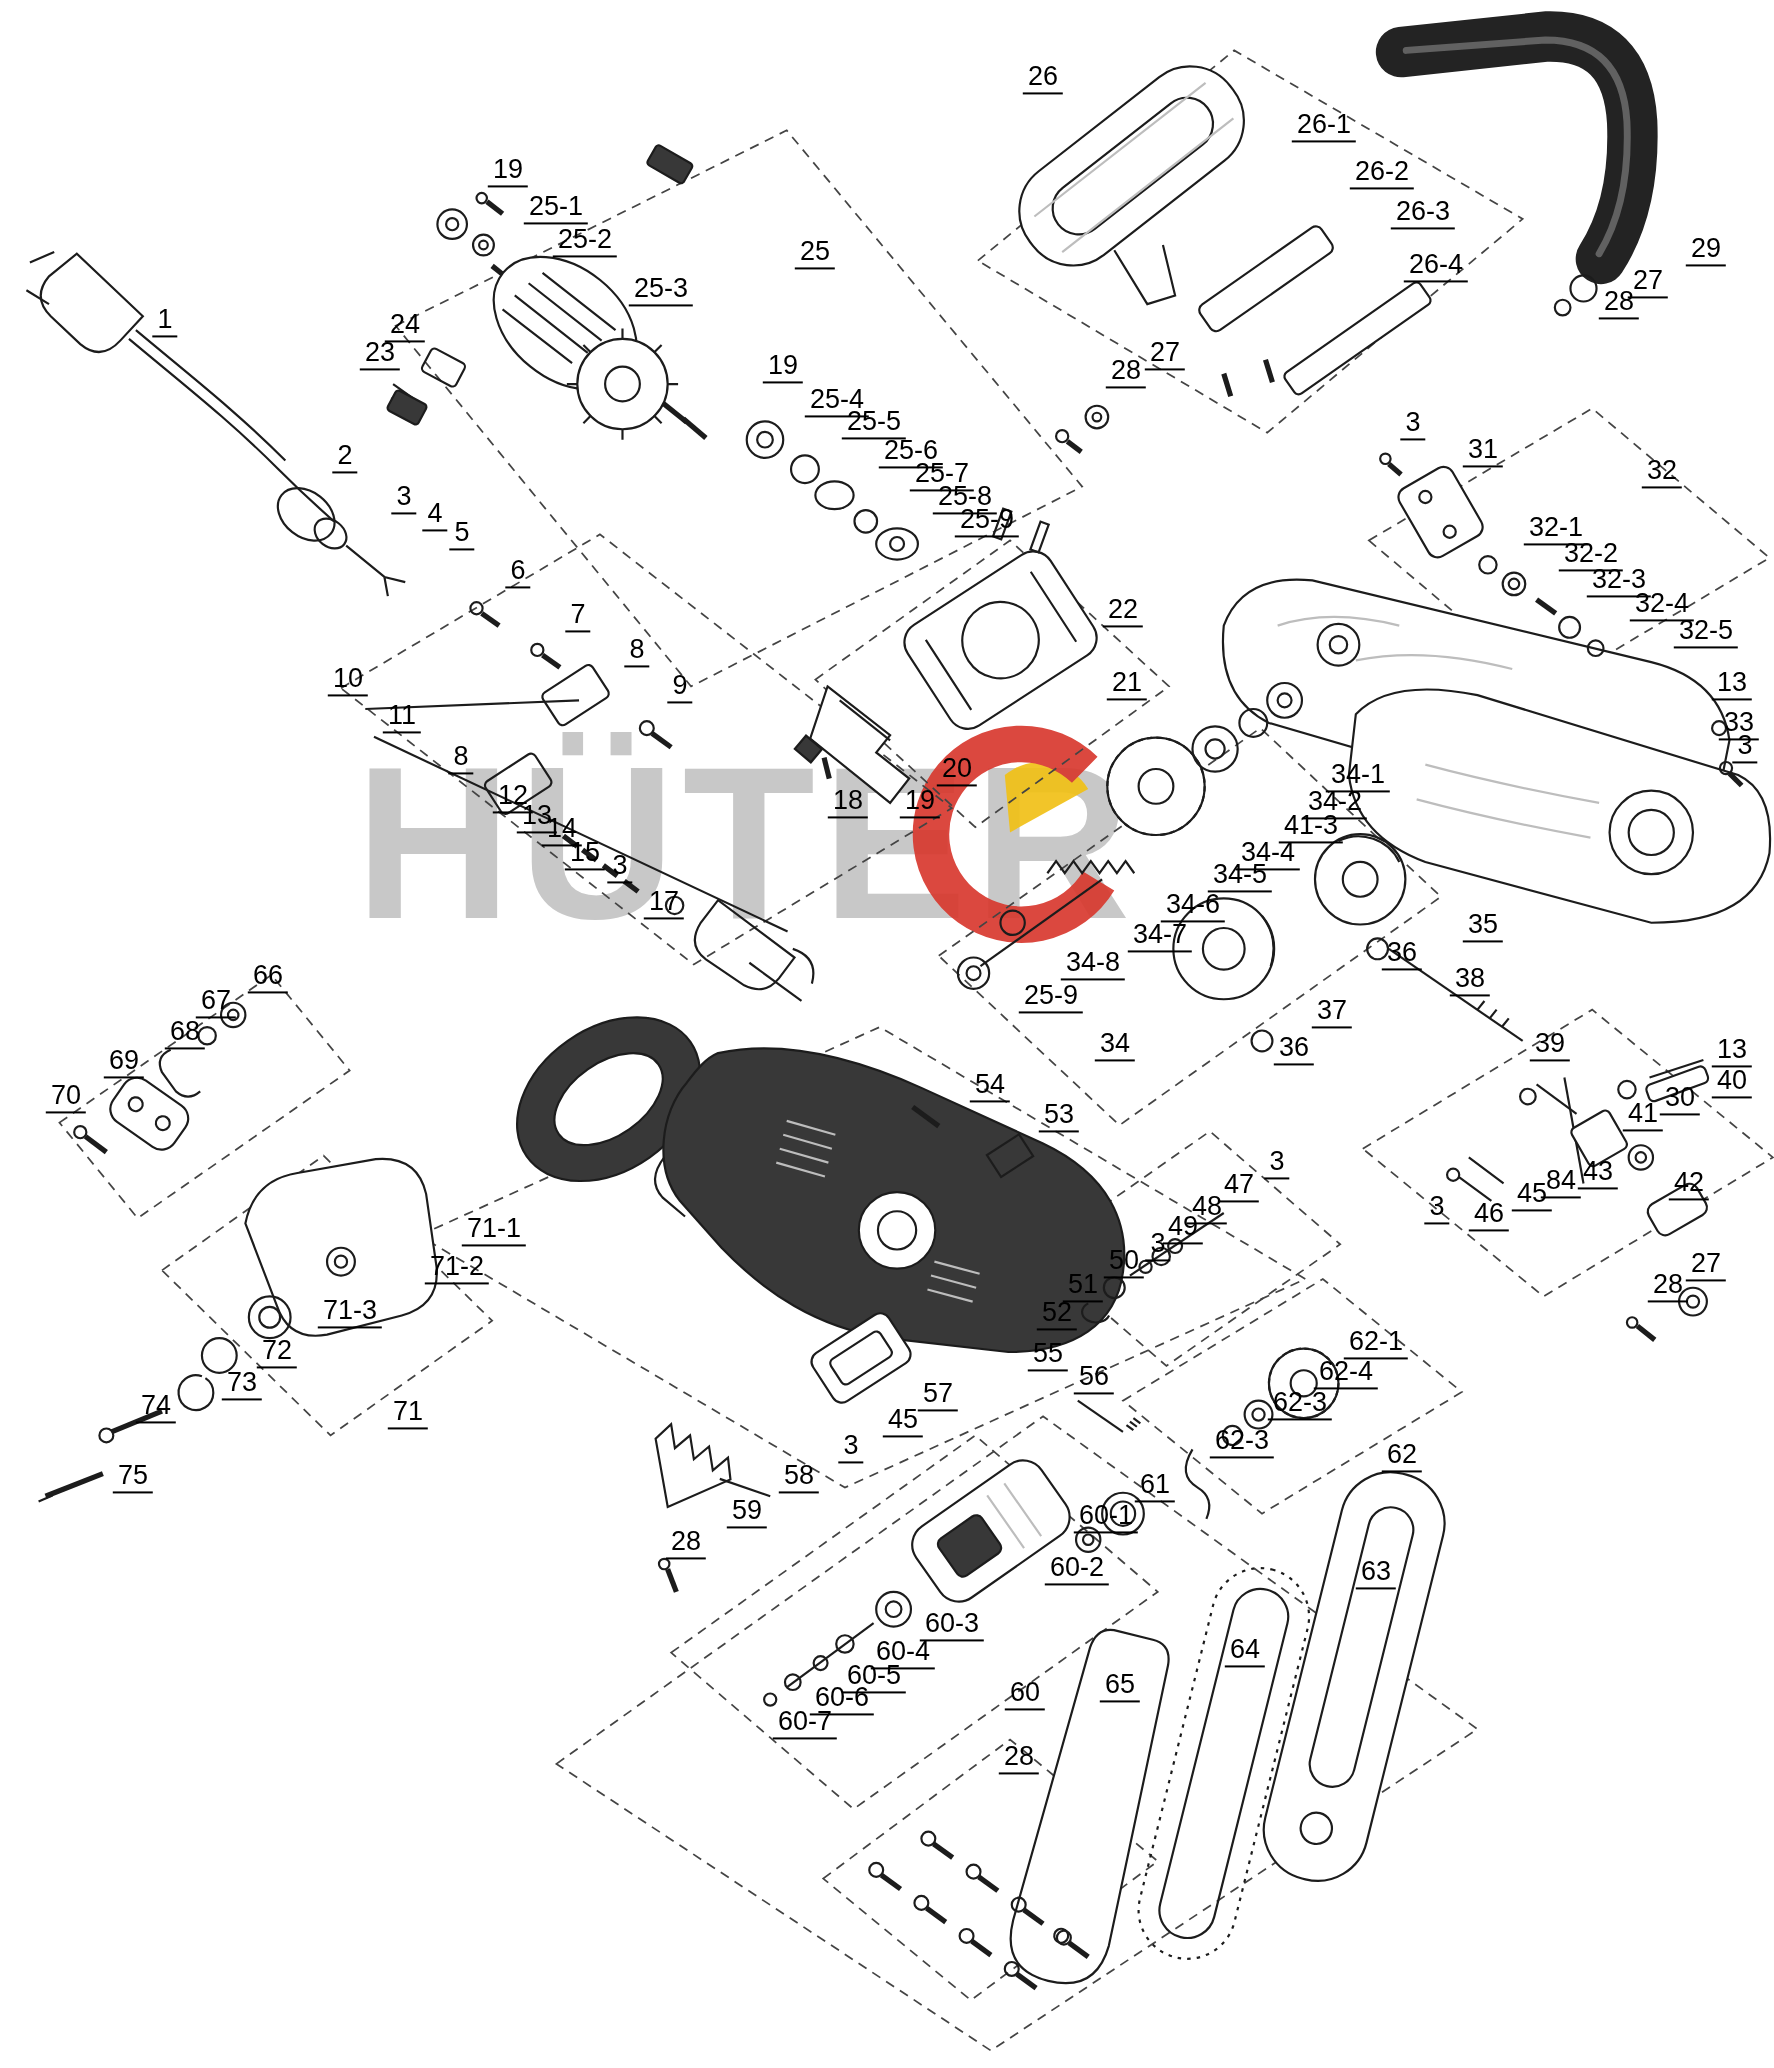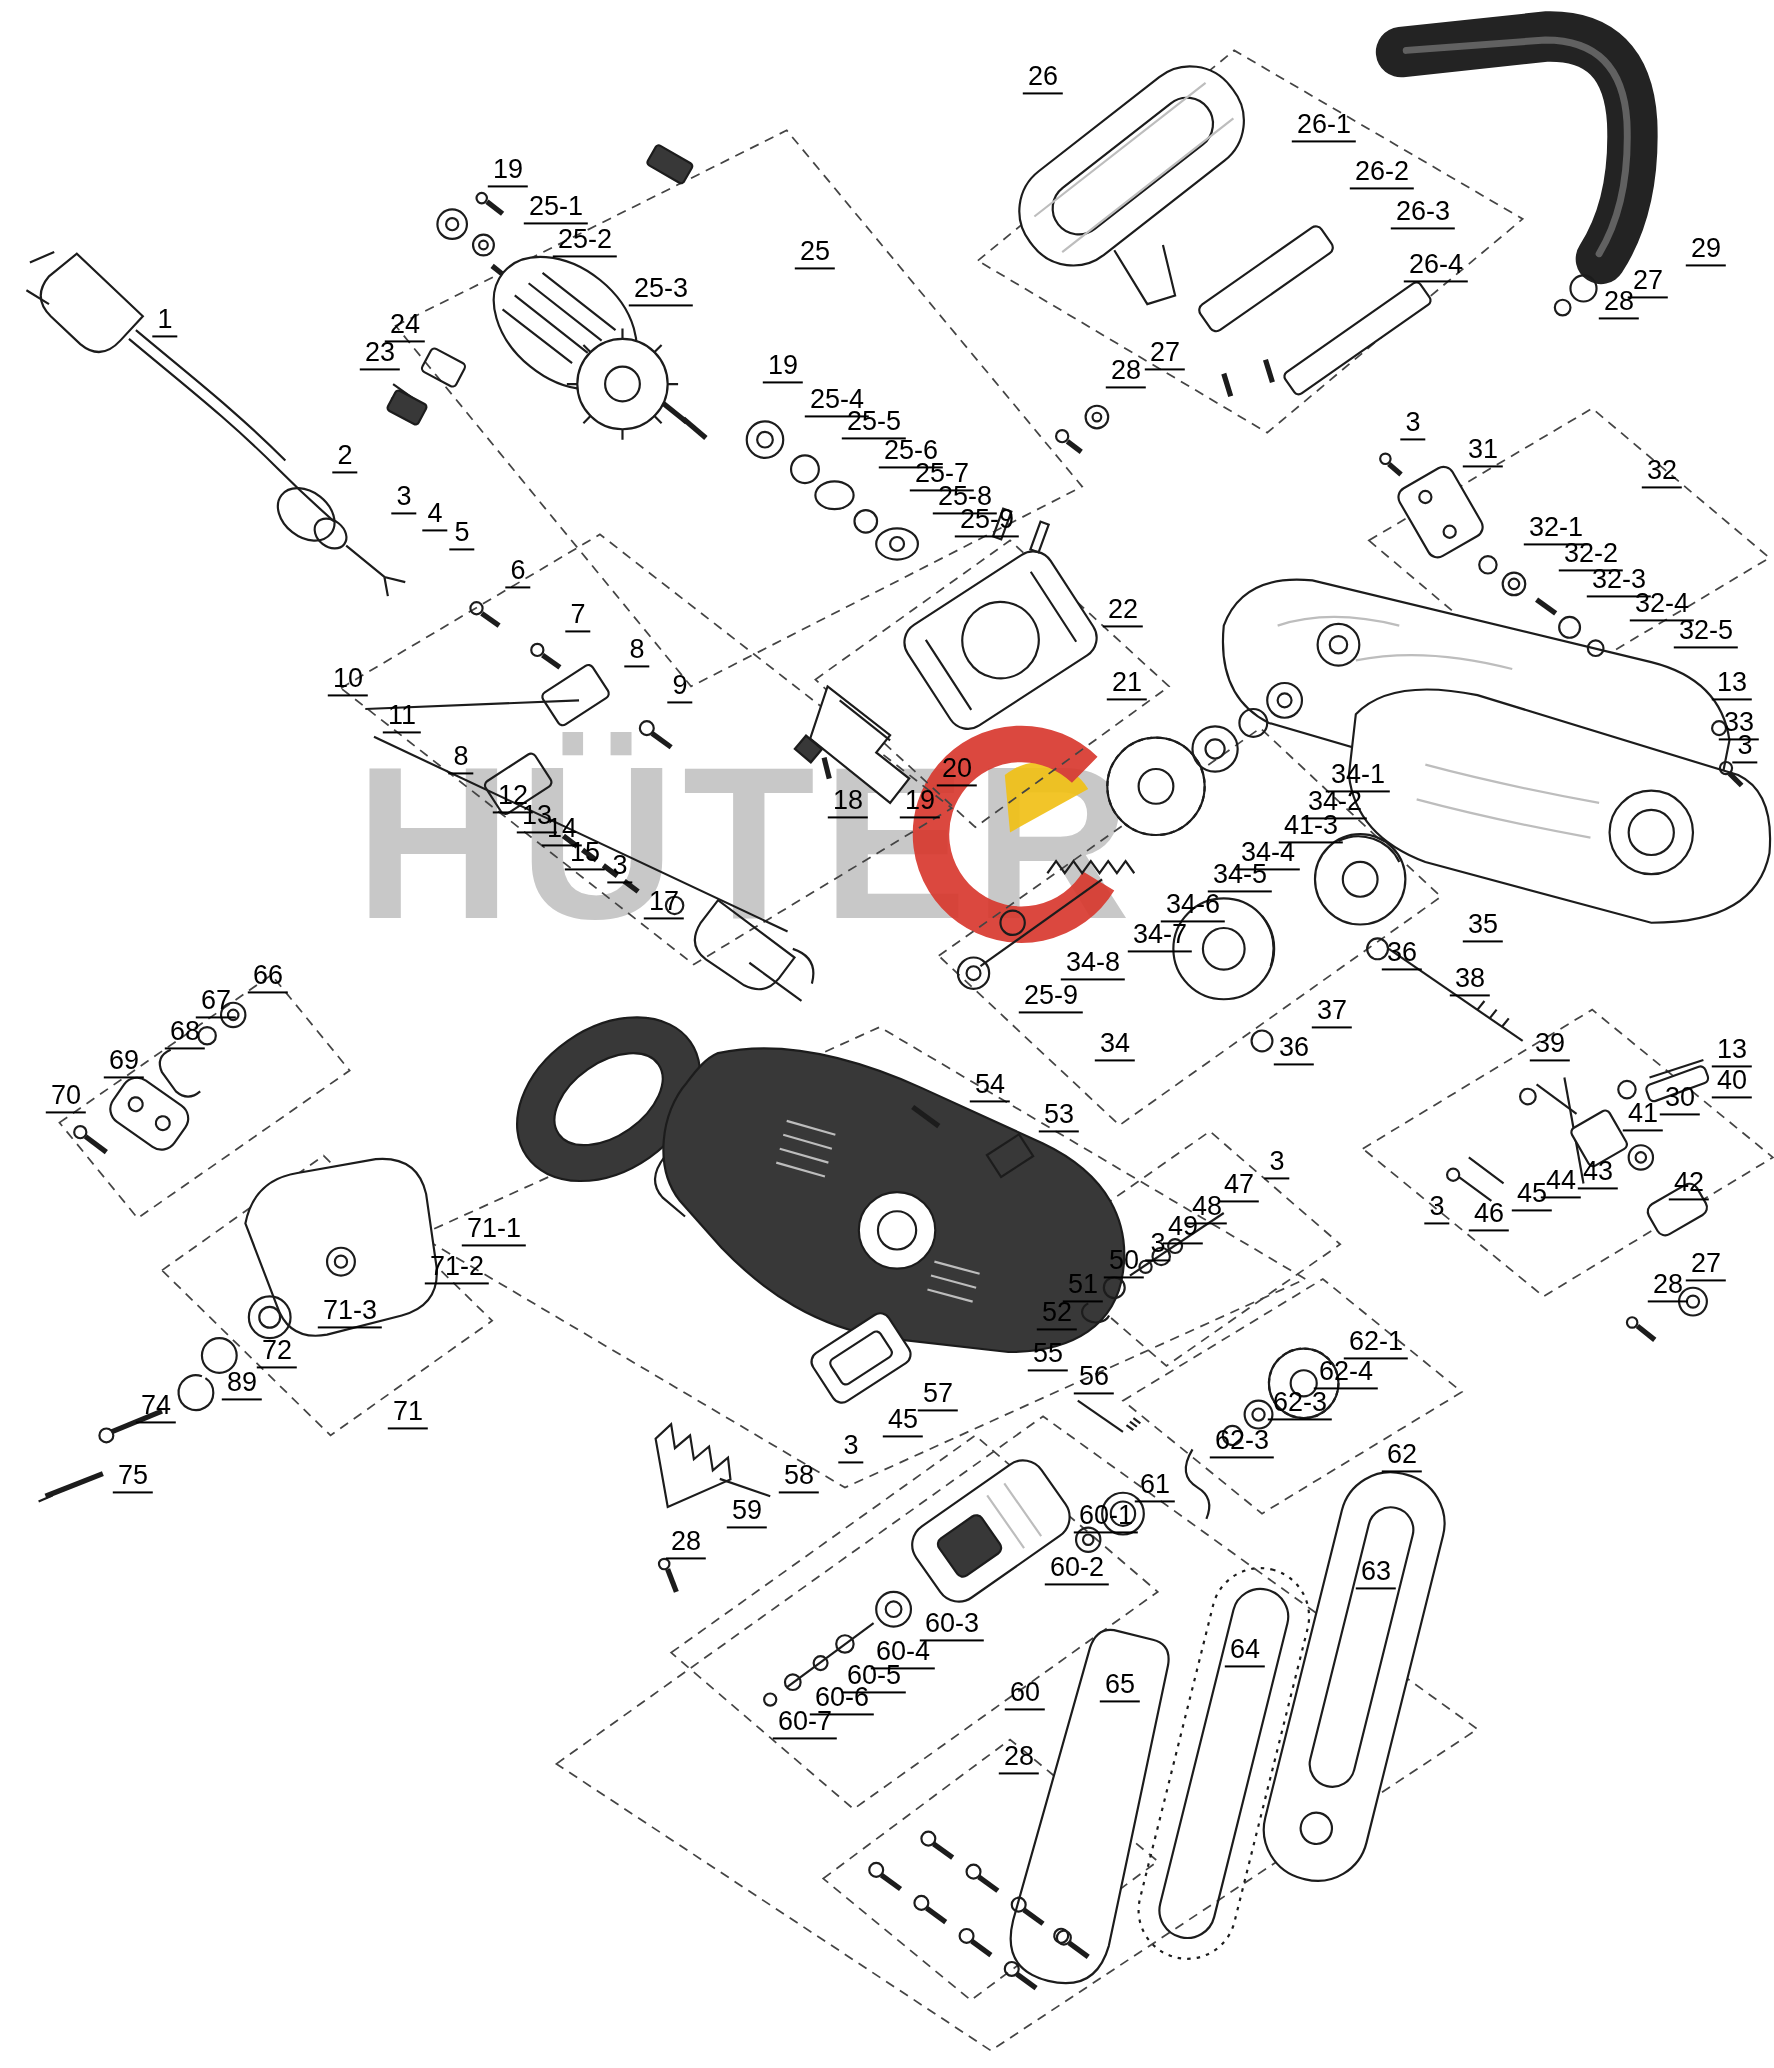--- a/index.html
+++ b/index.html
@@ -458,21 +458,21 @@
       <div class="part-label" style="left: 1332px; top: 1015px;">37</div>
       <div class="part-label" style="left: 1294px; top: 1052px;">36</div>
       <div class="part-label" style="left: 1470px; top: 983px;">38</div>
       <div class="part-label" style="left: 1550px; top: 1048px;">39</div>
       <div class="part-label" style="left: 1732px; top: 1054px;">13</div>
       <div class="part-label" style="left: 1732px; top: 1085px;">40</div>
       <div class="part-label" style="left: 1680px; top: 1102px;">30</div>
       <div class="part-label" style="left: 1643px; top: 1118px;">41</div>
       <div class="part-label" style="left: 1689px; top: 1187px;">42</div>
       <div class="part-label" style="left: 1598px; top: 1176px;">43</div>
-      <div class="part-label" style="left: 1561px; top: 1185px;">44</div>
+      <div class="part-label" style="left: 1561px; top: 1185px;">84</div>
       <div class="part-label" style="left: 1532px; top: 1198px;">45</div>
       <div class="part-label" style="left: 1489px; top: 1218px;">46</div>
       <div class="part-label" style="left: 1437px; top: 1211px;">3</div>
       <div class="part-label" style="left: 1706px; top: 1268px;">27</div>
       <div class="part-label" style="left: 1668px; top: 1289px;">28</div>
       <div class="part-label" style="left: 268px; top: 980px;">66</div>
       <div class="part-label" style="left: 216px; top: 1005px;">67</div>
       <div class="part-label" style="left: 185px; top: 1036px;">68</div>
       <div class="part-label" style="left: 124px; top: 1065px;">69</div>
       <div class="part-label" style="left: 66px; top: 1100px;">70</div>
@@ -491,21 +491,21 @@
       <div class="part-label" style="left: 938px; top: 1398px;">57</div>
       <div class="part-label" style="left: 903px; top: 1424px;">45</div>
       <div class="part-label" style="left: 851px; top: 1450px;">3</div>
       <div class="part-label" style="left: 799px; top: 1480px;">58</div>
       <div class="part-label" style="left: 747px; top: 1515px;">59</div>
       <div class="part-label" style="left: 686px; top: 1546px;">28</div>
       <div class="part-label" style="left: 494px; top: 1233px;">71-1</div>
       <div class="part-label" style="left: 457px; top: 1271px;">71-2</div>
       <div class="part-label" style="left: 350px; top: 1315px;">71-3</div>
       <div class="part-label" style="left: 277px; top: 1355px; text-align: right;">72</div>
-      <div class="part-label" style="left: 242px; top: 1387px;">89</div>
+      <div class="part-label" style="left: 242px; top: 1387px;">73</div>
       <div class="part-label" style="left: 408px; top: 1416px;">71</div>
       <div class="part-label" style="left: 156px; top: 1410px;">74</div>
       <div class="part-label" style="left: 133px; top: 1480px;">75</div>
       <div class="part-label" style="left: 1376px; top: 1346px;">62-1</div>
       <div class="part-label" style="left: 1346px; top: 1376px;">62-4</div>
       <div class="part-label" style="left: 1300px; top: 1407px;">62-3</div>
       <div class="part-label" style="left: 1242px; top: 1445px;">62-3</div>
       <div class="part-label" style="left: 1402px; top: 1459px;">62</div>
       <div class="part-label" style="left: 1155px; top: 1489px;">61</div>
       <div class="part-label" style="left: 1106px; top: 1520px;">60-1</div>

